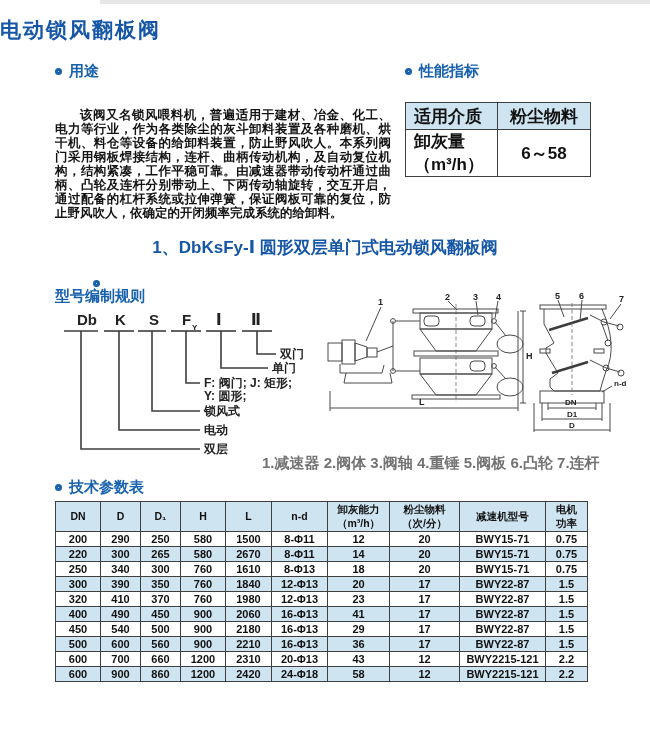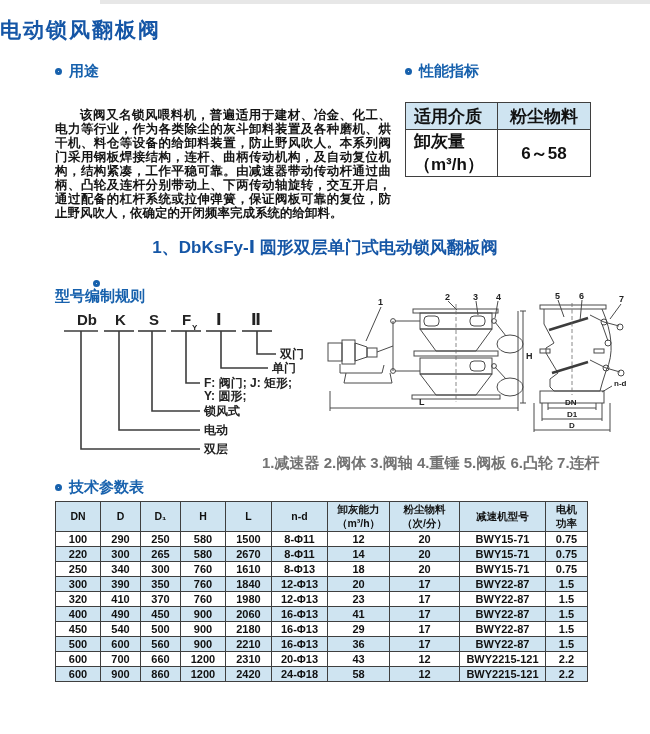--- a/index.html
+++ b/index.html
@@ -278,21 +278,21 @@
 （m³/h）</th>
         <th>粉尘物料
 （次/分）</th>
         <th>减速机型号</th>
         <th>电机
 功率</th>
       </tr>
     </thead>
     <tbody>
         <tr>
-          <td>100</td>
+          <td>200</td>
           <td>290</td>
           <td>250</td>
           <td>580</td>
           <td>1500</td>
           <td>8-Φ11</td>
           <td>12</td>
           <td>20</td>
           <td>BWY15-71</td>
           <td>0.75</td>
         </tr>

